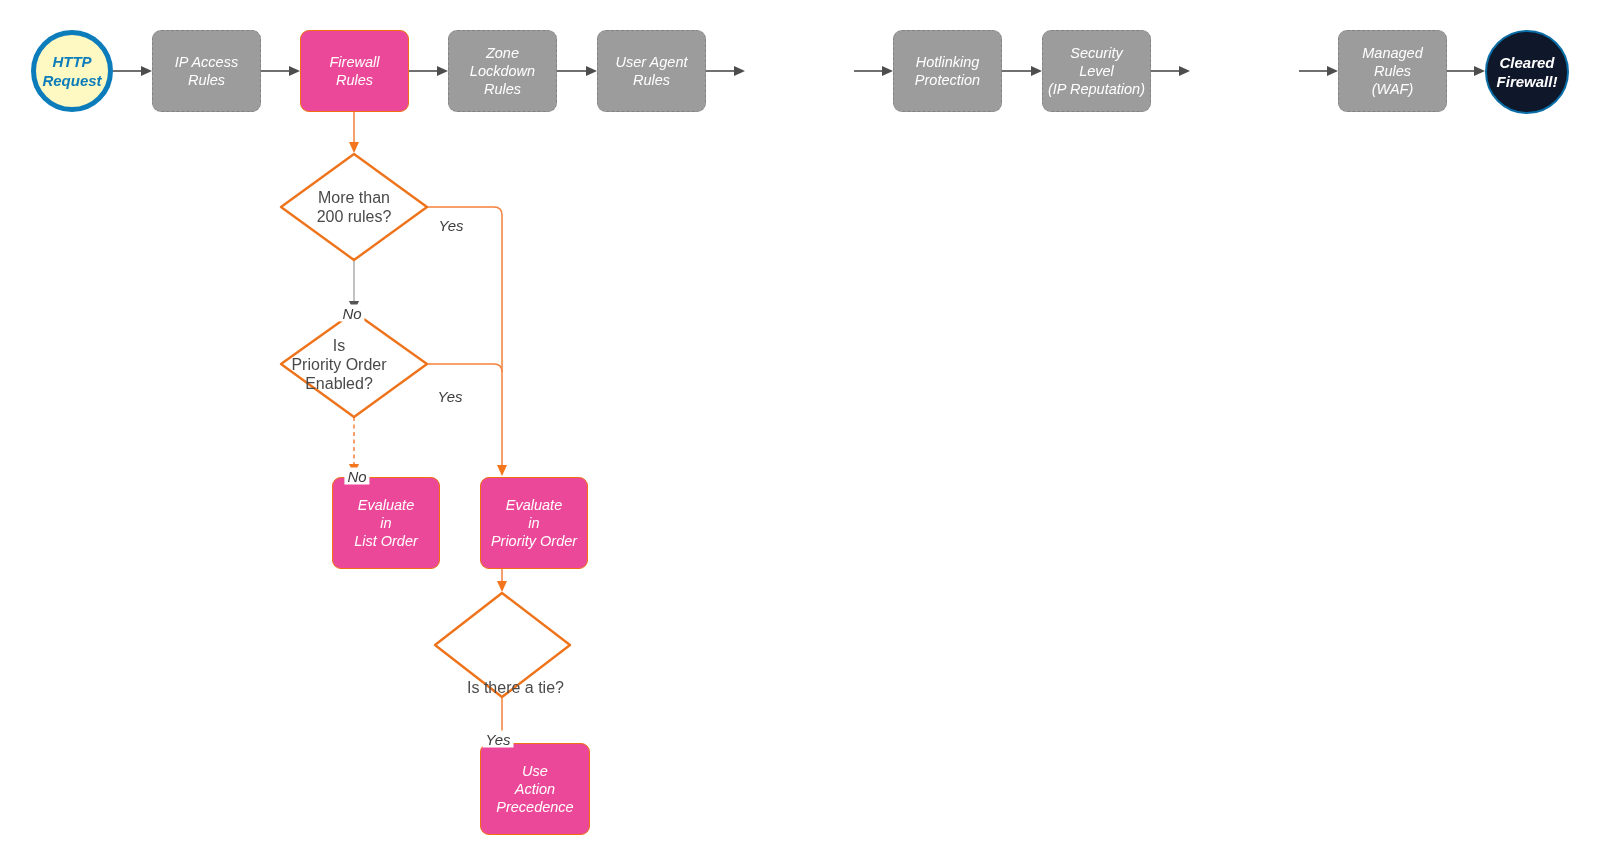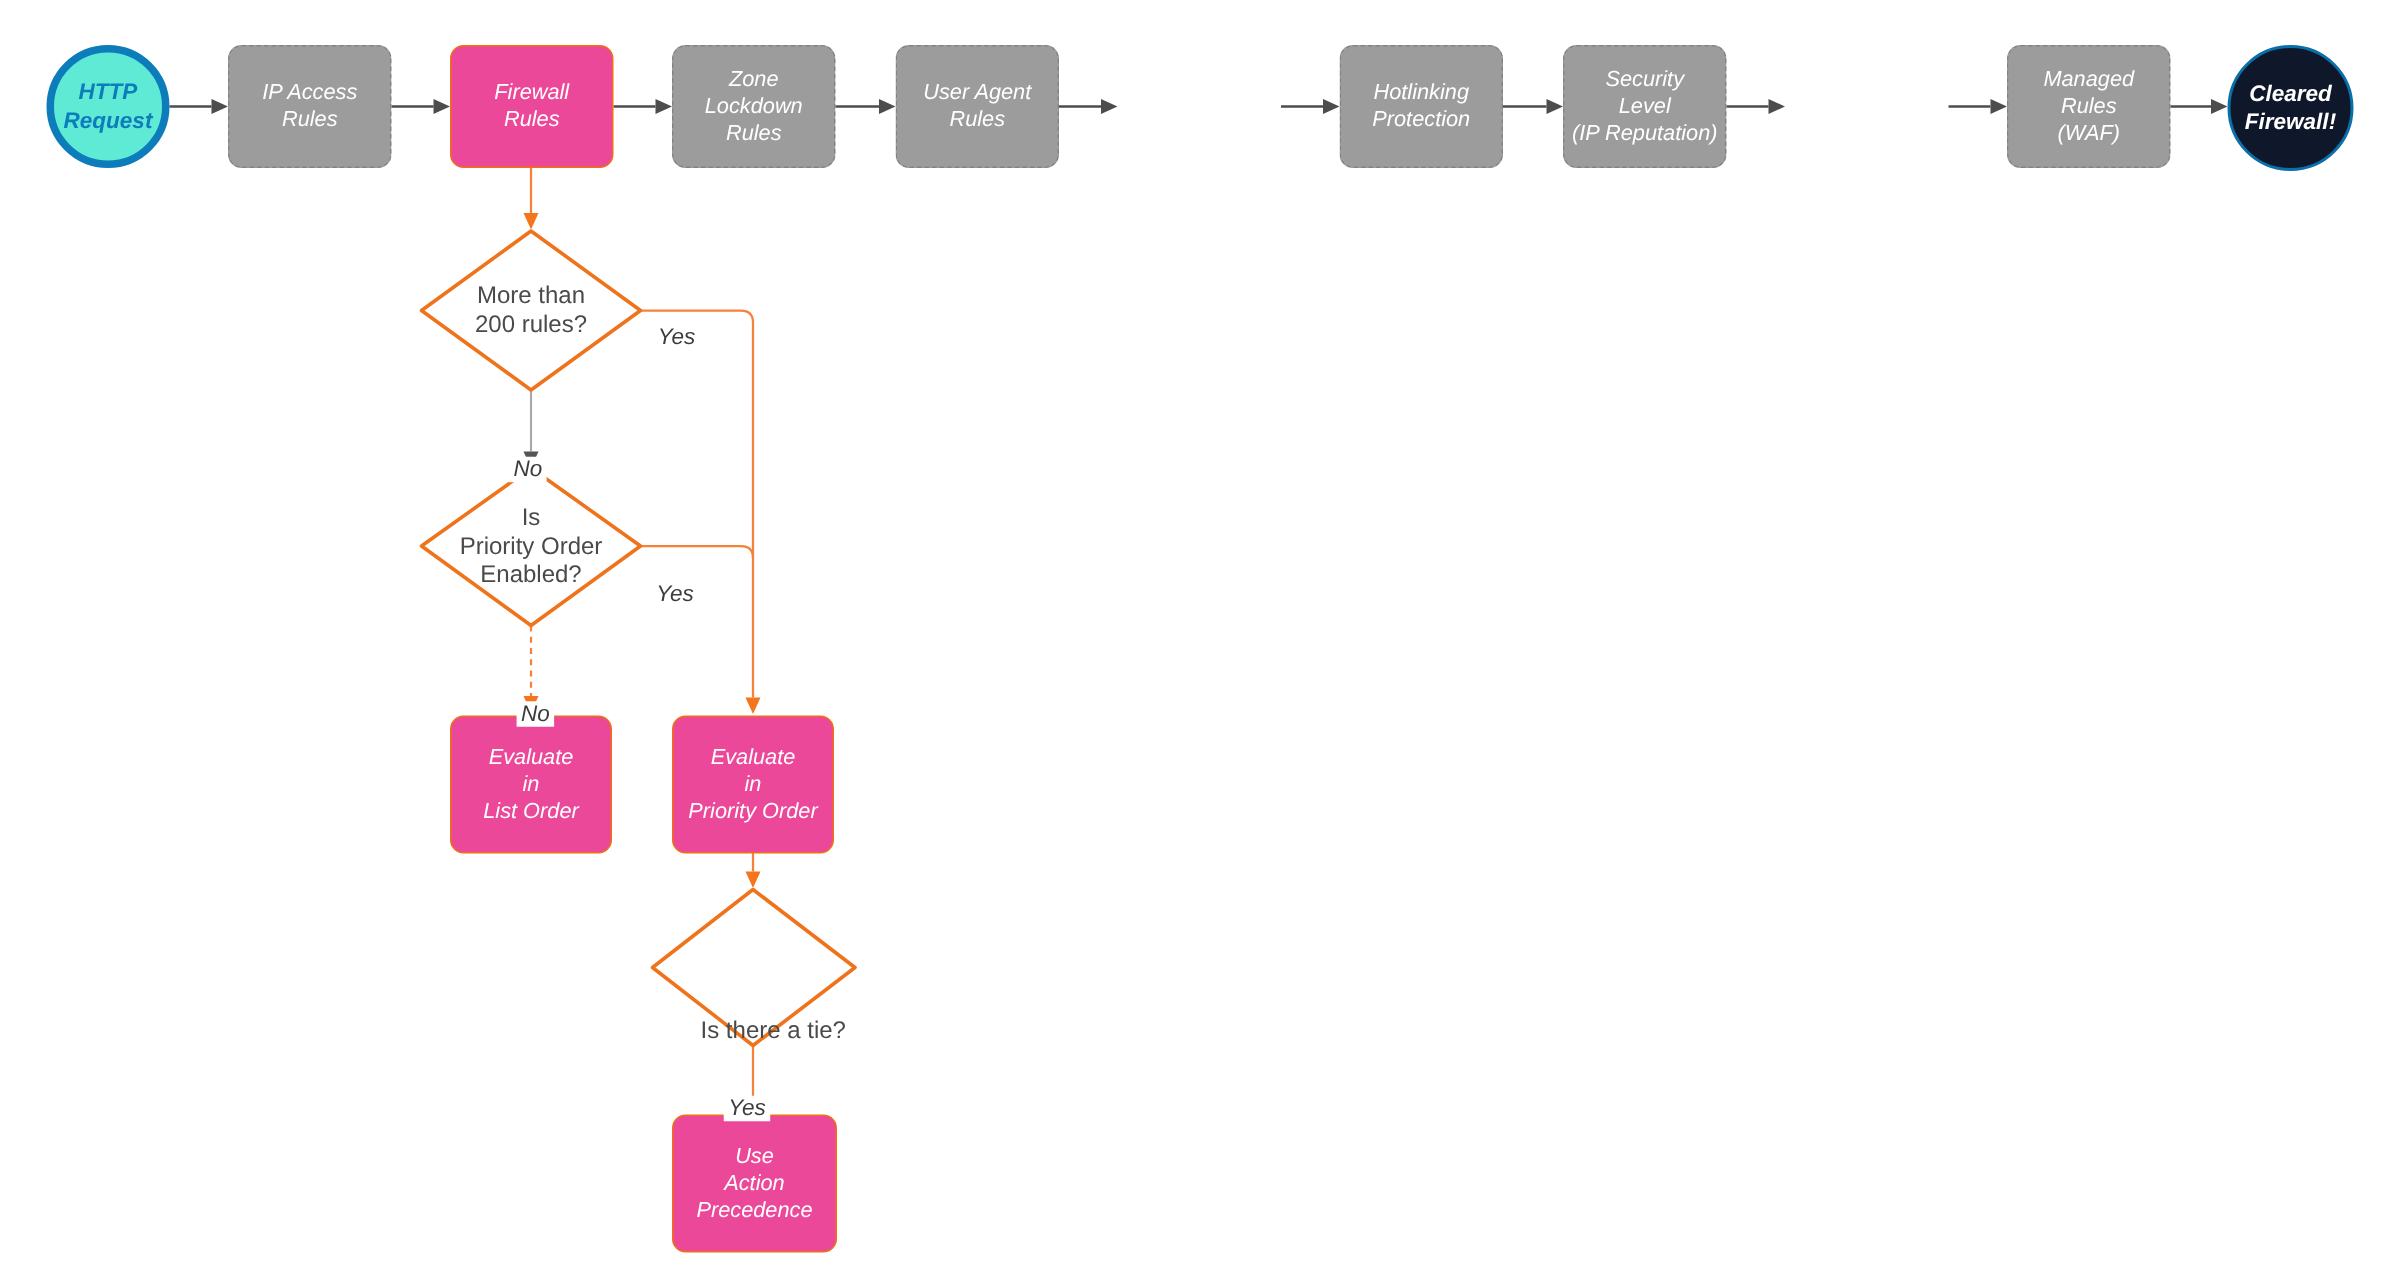--- a/index.html
+++ b/index.html
@@ -8,24 +8,24 @@
   .wires { position:absolute; left:0; top:0; width:1600px; height:858px; }
 
   .node { position:absolute; display:flex; align-items:center; justify-content:center;
           text-align:center; box-sizing:border-box; }
   .label { white-space:pre-line; }
 
   .box { width:109px; height:82px; top:30px; border-radius:9px; font-style:italic;
          color:#ffffff; font-size:14.5px; line-height:18px; }
   .step { background:#9C9C9C; border:1px dashed #828282; }
   .orange { background:#ec4899; border:1px solid #F06F12; }
-  .action { width:108px; height:92px; border-radius:9px; }
+  .action { width:108px; height:92px; border-radius:9px;margin-left:32px; }
 
   .circle { border-radius:50%; font-weight:700; font-style:italic; font-size:15px; line-height:19px; }
-  .start { left:31px; top:30px; width:82px; height:82px; background:#5eead4;
+  .start { left:31px; top:30px; width:82px; height:82px; background:#fef9c3;
            border:5px solid #0C7CBA; color:#0C7CBA; }
   .end { left:1485px; top:30px; width:84px; height:84px; background:#0f172a;
          border:2px solid #0A6EA8; color:#ffffff; }
 
   .dlabel { position:absolute; display:flex; align-items:center; justify-content:center;
             text-align:center; color:#4A4A4A; font-size:16px; line-height:19px; }
 
   .elabel { position:absolute; transform:translate(-50%,-50%); background:#ffffff;
             padding:0 3px; font-style:italic; font-size:15px; color:#3C3C3C;margin-top:32px; }
 </style>
@@ -148,21 +148,21 @@
   <div class="node box step" style="left:1338px">
     <span class="label">Managed
 Rules
 (WAF)</span>
   </div>
 
   <div class="dlabel" style="left:281px; top:154px; width:146px; height:106px;">
     <span class="label">More than
 200 rules?</span>
   </div>
-  <div class="dlabel" style="left:281px; top:312px; width:146px; height:105px;">
+  <div class="dlabel" style="left:266px; top:312px; width:146px; height:105px;">
     <span class="label">Is
 Priority Order
 Enabled?</span>
   </div>
   <div class="dlabel" style="left:448px; top:593px; width:135px; height:104px;align-items:flex-end;">
     <span class="label">Is there a tie?</span>
   </div>
 
   <div class="node box orange action" style="left:300px; top:477px;">
     <span class="label">Evaluate

